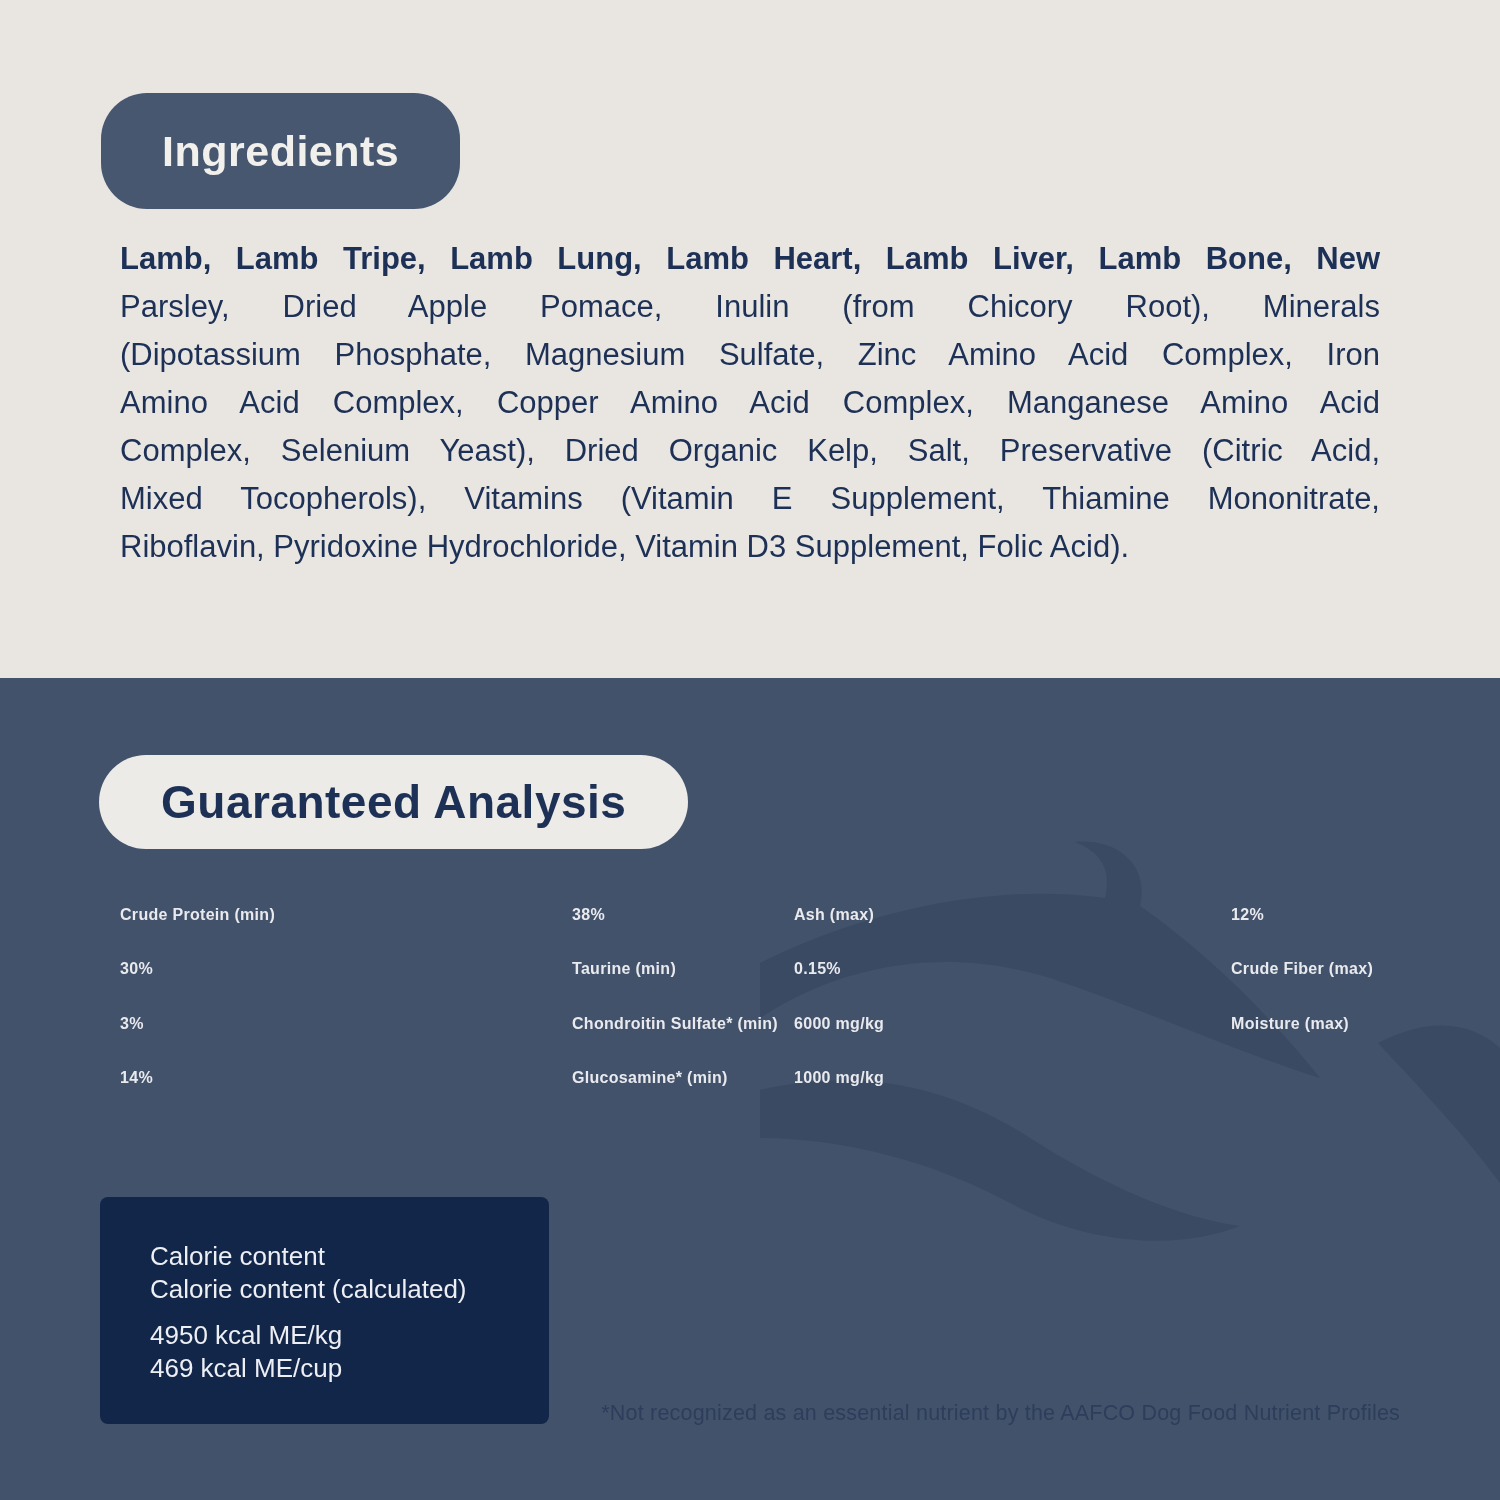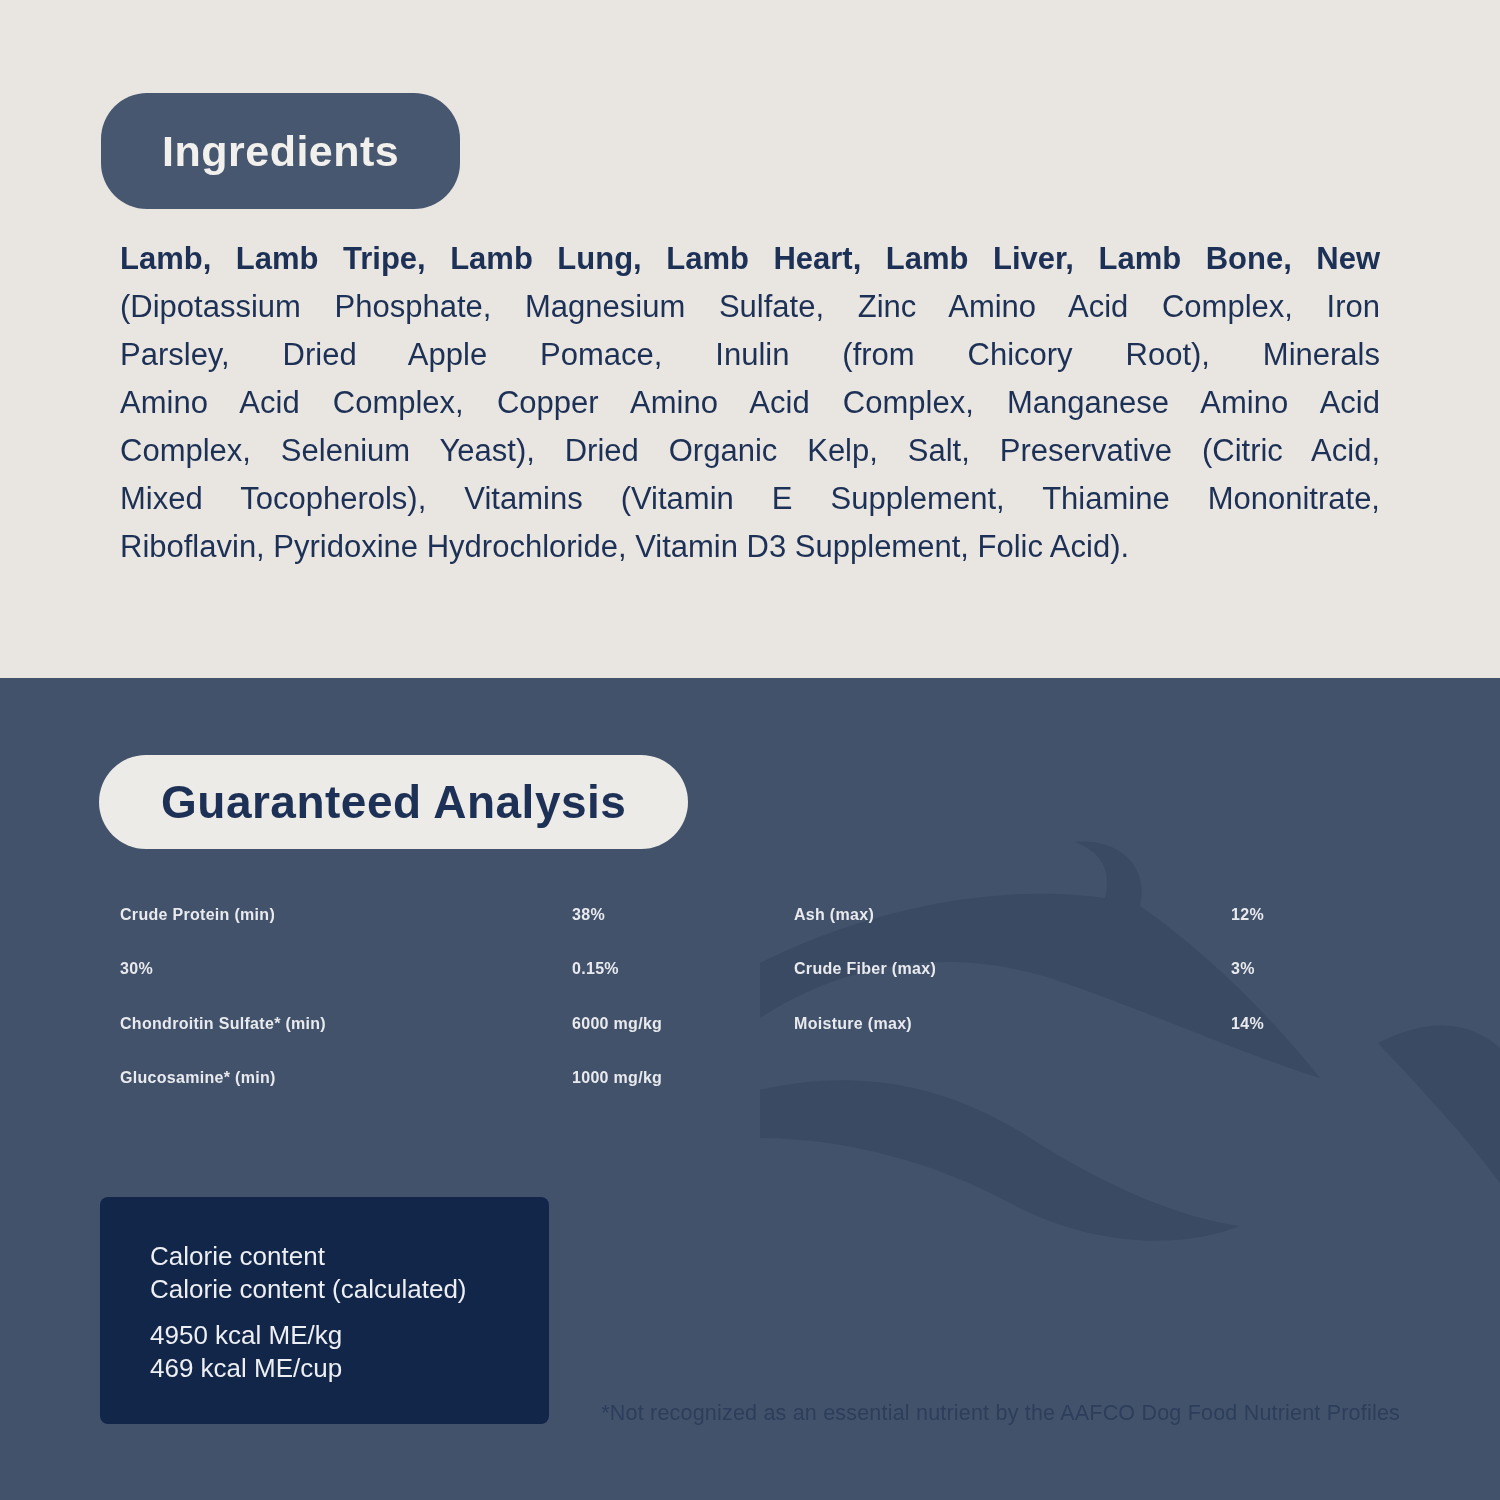--- a/index.html
+++ b/index.html
@@ -129,22 +129,22 @@
 <div class="canvas">
 
   <section class="top-section">
 
     <div class="badge badge-dark">
       <span>Ingredients</span>
     </div>
 
     <div class="ing-text">
       <div class="ing-line"><span class="b">Lamb, Lamb Tripe, Lamb Lung, Lamb Heart, Lamb Liver, Lamb Bone, New</span></div>
+      <div class="ing-line"><span class="r">Parsley, Dried Apple Pomace, Inulin (from Chicory Root), Minerals</span></div>
       <div class="ing-line"><span class="r">(Dipotassium Phosphate, Magnesium Sulfate, Zinc Amino Acid Complex, Iron</span></div>
-      <div class="ing-line"><span class="r">Parsley, Dried Apple Pomace, Inulin (from Chicory Root), Minerals</span></div>
       <div class="ing-line"><span class="r">Amino Acid Complex, Copper Amino Acid Complex, Manganese Amino Acid</span></div>
       <div class="ing-line"><span class="r">Complex, Selenium Yeast), Dried Organic Kelp, Salt, Preservative (Citric Acid,</span></div>
       <div class="ing-line"><span class="r">Mixed Tocopherols), Vitamins (Vitamin E Supplement, Thiamine Mononitrate,</span></div>
       <div class="ing-line last"><span class="r">Riboflavin, Pyridoxine Hydrochloride, Vitamin D3 Supplement, Folic Acid).</span></div>
     </div>
 
   </section>
 
   <section class="bottom-section">
 
@@ -171,20 +171,21 @@
       <span>Guaranteed Analysis</span>
     </div>
 
     <div class="analysis-grid">
       <div>Crude Protein (min)</div>
       <div>38%</div>
       <div>Ash (max)</div>
       <div>12%</div>
 
       <div>30%</div>
+      <div>Taurine (min)</div>
       <div>0.15%</div>
 
       <div>Crude Fiber (max)</div>
       <div>3%</div>
       <div>Chondroitin Sulfate* (min)</div>
       <div>6000 mg/kg</div>
 
       <div>Moisture (max)</div>
       <div>14%</div>
       <div>Glucosamine* (min)</div>

